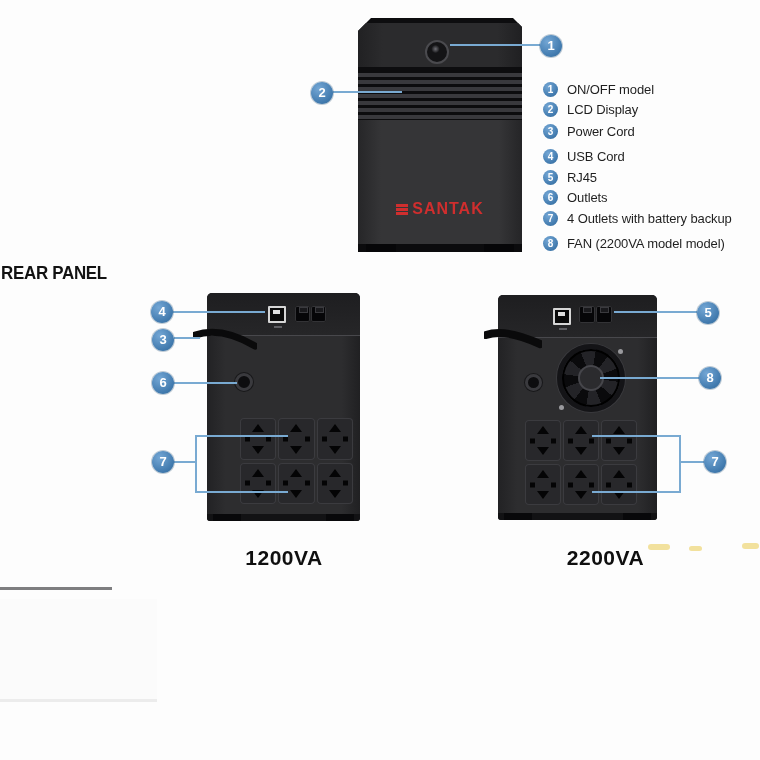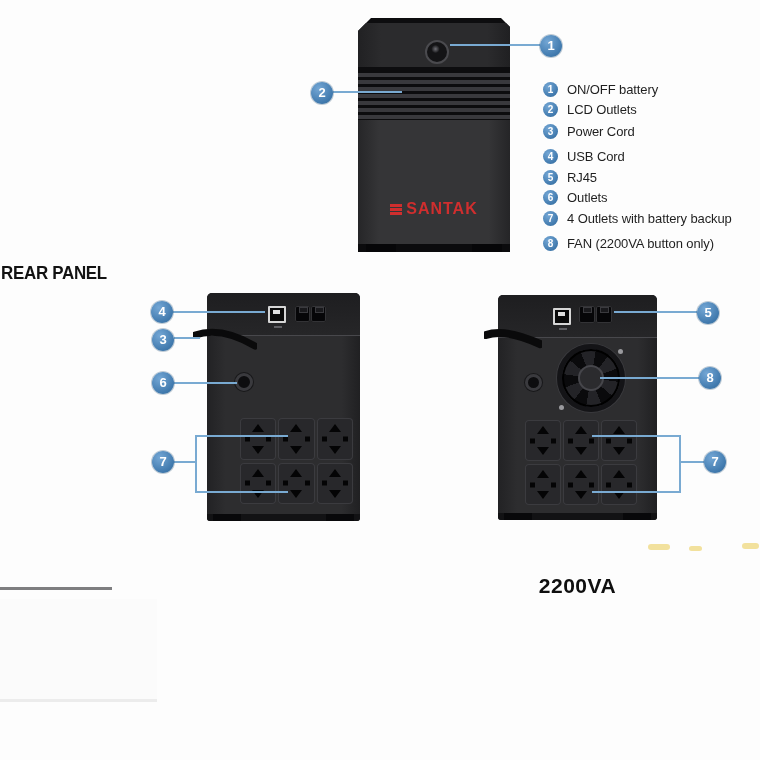--- a/index.html
+++ b/index.html
@@ -29,24 +29,24 @@
         background:radial-gradient(circle at 35% 30%, #74a7d5, #4079ad 70%, #376a92);
         color:#fff;font:bold 10px/15px "Liberation Sans",sans-serif;text-align:center;}
   .llabel{margin-left:9px;font-size:13px;color:#1f1f1f;letter-spacing:-0.1px;}
 
   
   .rear-heading{position:absolute;left:1px;top:263px;font-size:18px;font-weight:bold;color:#121212;
                 transform:scaleX(.94);transform-origin:left;letter-spacing:-0.3px;}
   .model-label{position:absolute;top:546px;font-size:21px;font-weight:bold;color:#0f0f0f;
                text-align:center;letter-spacing:.5px;}
   .ml-left{left:208px;width:152px;}
-  .ml-right{left:498px;width:159px;margin-top:28px;}
-
-  
-  .front-tower{position:absolute;left:358px;top:18px;width:152px;height:234px;
+  .ml-right{left:526px;width:159px;}
+
+  
+  .front-tower{position:absolute;left:358px;top:18px;width:164px;height:234px;
                clip-path:polygon(13px 0, calc(100% - 9px) 0, 100% 9px, 100% 100%, 0 100%, 0 13px);
                background:#0d0d0f;}
   .ft-cap{position:absolute;left:0;top:5px;width:100%;height:44px;
           background:linear-gradient(90deg,#212123,#2b2b2d 15%,#2b2b2d 85%,#202022);}
   .power-button{position:absolute;left:67px;top:17px;width:24px;height:24px;border-radius:50%;
                 background:#141416;border:2px solid #4a4a4e;box-sizing:border-box;}
   .power-button::after{content:"";position:absolute;left:4px;top:3px;width:9px;height:8px;border-radius:50%;
                 background:radial-gradient(circle,#6e6e74,transparent 70%);}
   .ft-vents{position:absolute;left:0;top:52px;width:100%;height:50px;
             background:repeating-linear-gradient(180deg,#0c0c0e 0 3px,#39393d 3px 7px);}
@@ -155,25 +155,25 @@
   </div>
 
   <div class="lead" style="left:450px;top:44px;width:90px;"></div>
   <div class="co" style="left:540px;top:35px;">1</div>
   <div class="lead" style="left:333px;top:91px;width:69px;"></div>
   <div class="co" style="left:311px;top:82px;">2</div>
 
   <div class="legend">
     <div class="legend-row">
       <span class="lnum">1</span>
-      <span class="llabel">ON/OFF battery</span>
+      <span class="llabel">ON/OFF model</span>
     </div>
     <div class="legend-row">
       <span class="lnum">2</span>
-      <span class="llabel">LCD Outlets</span>
+      <span class="llabel">LCD Display</span>
     </div>
     <div class="legend-row">
       <span class="lnum">3</span>
       <span class="llabel">Power Cord</span>
     </div>
     <div class="legend-row">
       <span class="lnum">4</span>
       <span class="llabel">USB Cord</span>
     </div>
     <div class="legend-row">
@@ -183,21 +183,21 @@
     <div class="legend-row">
       <span class="lnum">6</span>
       <span class="llabel">Outlets</span>
     </div>
     <div class="legend-row">
       <span class="lnum">7</span>
       <span class="llabel">4 Outlets with battery backup</span>
     </div>
     <div class="legend-row">
       <span class="lnum">8</span>
-      <span class="llabel">FAN (2200VA button only)</span>
+      <span class="llabel">FAN (2200VA model model)</span>
     </div>
   </div>
 
   <div class="rear-heading">REAR PANEL</div>
 
   <div class="rear-tower rt-left">
     <div class="rt-topsec">
       <div class="usb"></div>
       <div class="rj45 rj-a"></div>
       <div class="rj45 rj-b"></div>
@@ -318,20 +318,21 @@
   <div class="lead" style="left:614px;top:311px;width:83px;"></div>
   <div class="co" style="left:697px;top:302px;">5</div>
   <div class="lead" style="left:600px;top:377px;width:99px;"></div>
   <div class="co" style="left:699px;top:367px;">8</div>
   <div class="bracket-v" style="left:679px;top:435px;height:58px;"></div>
   <div class="lead" style="left:592px;top:435px;width:89px;"></div>
   <div class="lead" style="left:592px;top:491px;width:89px;"></div>
   <div class="lead" style="left:681px;top:461px;width:23px;"></div>
   <div class="co" style="left:704px;top:451px;">7</div>
 
+  <div class="model-label ml-left">1200VA</div>
   <div class="model-label ml-right">2200VA</div>
 
   <div class="decor-line"></div>
   <div class="decor-block"></div>
   <div class="wm wm1"></div>
   <div class="wm wm2"></div>
   <div class="wm wm3"></div>
 
 </div>
 

